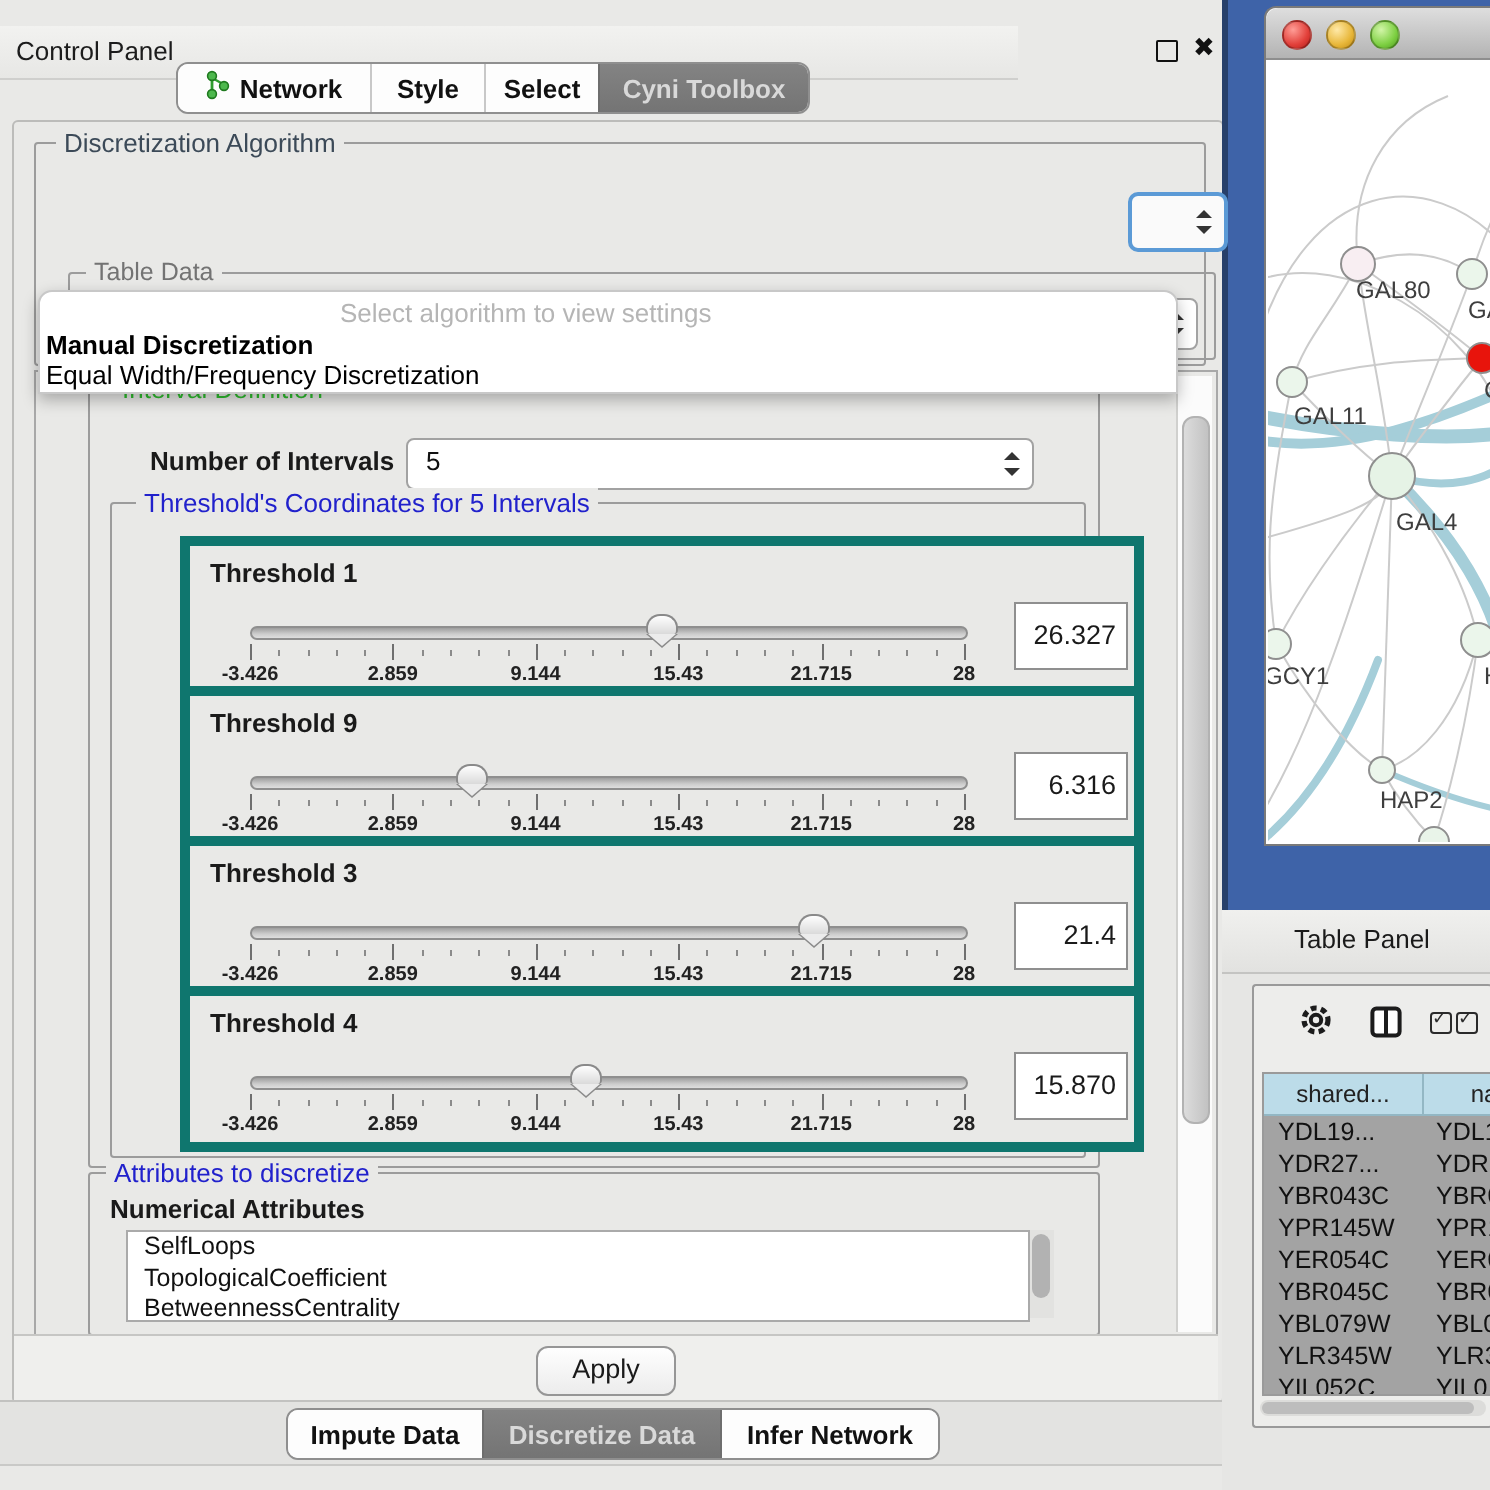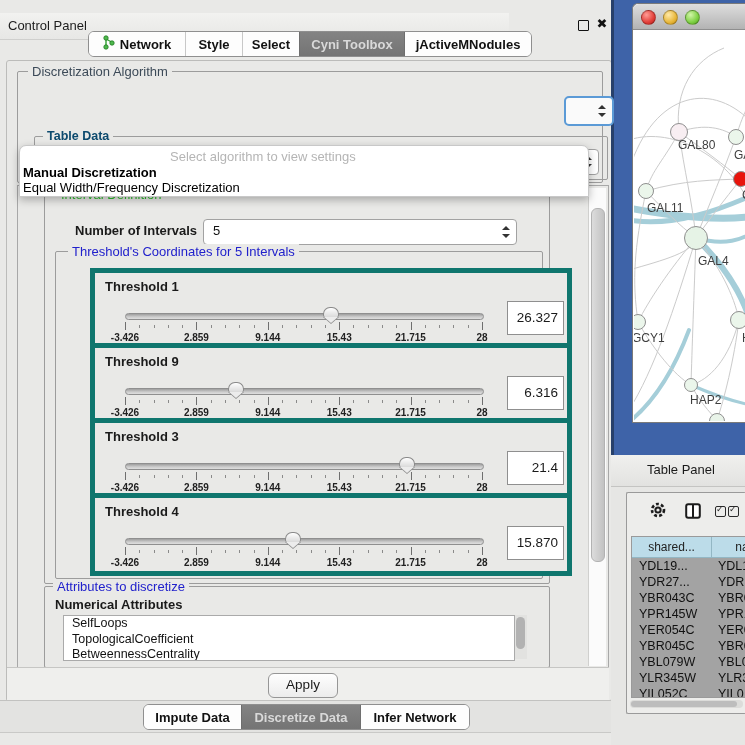--- a/index.html
+++ b/index.html
@@ -40,21 +40,21 @@
   
   #algo-group{left:10px;top:10px;width:584px;height:110px;}
   #algo-title{left:10px;color:#3c4a58;}
   #algo-combo-ring{left:546px;top:24px;width:46px;height:26px;border:2px solid #5b9ad6;border-radius:5px;background:#fafafa;z-index:2;}
   #algo-popup{left:12px;top:84px;width:568px;height:50px;background:#fff;border:1px solid #c8c8c8;border-radius:7px 7px 0 0;box-shadow:0 3px 8px rgba(0,0,0,0.28);z-index:3;}
   #algo-popup .ph{position:absolute;left:150px;top:3px;color:#b5b5b5;font-size:13px;}
   #algo-popup .opt1{position:absolute;left:3px;top:19px;font-weight:bold;color:#000;font-size:13px;}
   #algo-popup .opt2{position:absolute;left:3px;top:34px;color:#000;font-size:13px;}
 
   #tabledata-group{left:16px;top:64px;width:572px;height:42px;}
-  #tabledata-title{left:8px;color:#0c4a6e;font-size:12.5px;font-weight:bold;}
+  #tabledata-title{left:8px;color:#737373;font-size:12.5px;}
   #tabledata-combo{left:10px;top:12px;width:552px;height:24px;}
 
   
   #sub-panel{left:10px;top:124px;width:590px;height:482px;background:#e9e9e7;border:1px solid #a8a8a8;}
   #sub-scroll{position:absolute;right:2px;top:2px;width:17px;height:478px;background:#fbfbfb;border-left:1px solid #d0d0ce;}
   #sub-scroll .thumb{position:absolute;left:2px;top:20px;width:12px;height:352px;border-radius:6px;background:linear-gradient(90deg,#dcdcdc,#c2c2c2);border:1px solid #b2b2b2;}
 
   #interval-group{left:26px;top:8px;width:504px;height:388px;}
   #interval-title{left:12px;}
   #count-label{position:absolute;left:30px;top:28px;font-weight:bold;font-size:13px;}
@@ -149,23 +149,20 @@
       <span>Network</span>
     </div>
     <div class="tab" style="width:56px">
         <span>Style</span>
       </div>
     <div class="tab" style="width:56px">
         <span>Select</span>
       </div>
     <div class="tab sel" style="width:104px">
         <span>Cyni Toolbox</span>
-      </div>
-    <div class="tab" style="width:126px">
-        <span>jActiveMNodules</span>
       </div>
   </div>
 
   <div class="abs" id="outer-panel">
 
     <div class="groupbox" id="algo-group">
       <span class="grouptitle" id="algo-title">Discretization Algorithm</span>
       <div class="abs" id="algo-combo-ring">
         <span class="stepper">
             <i class="up"></i>

